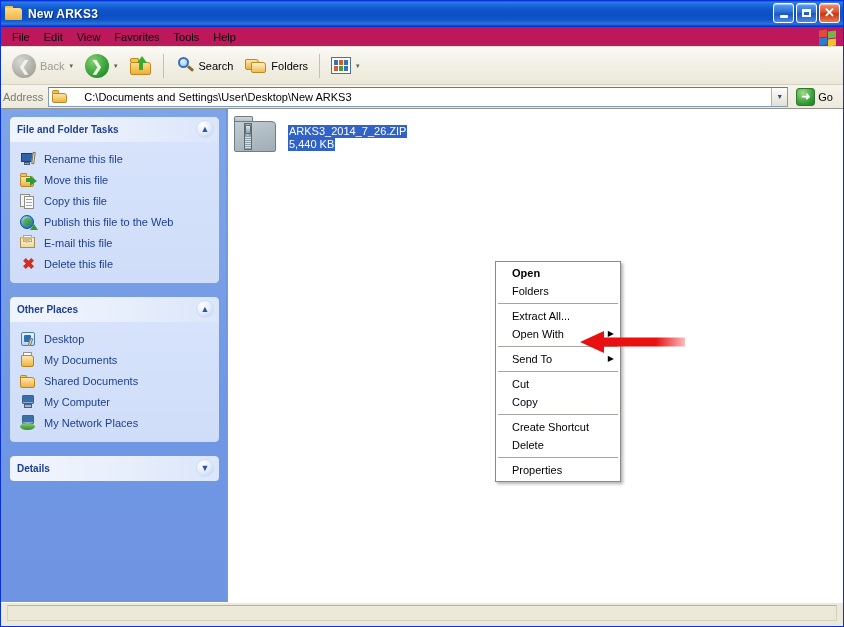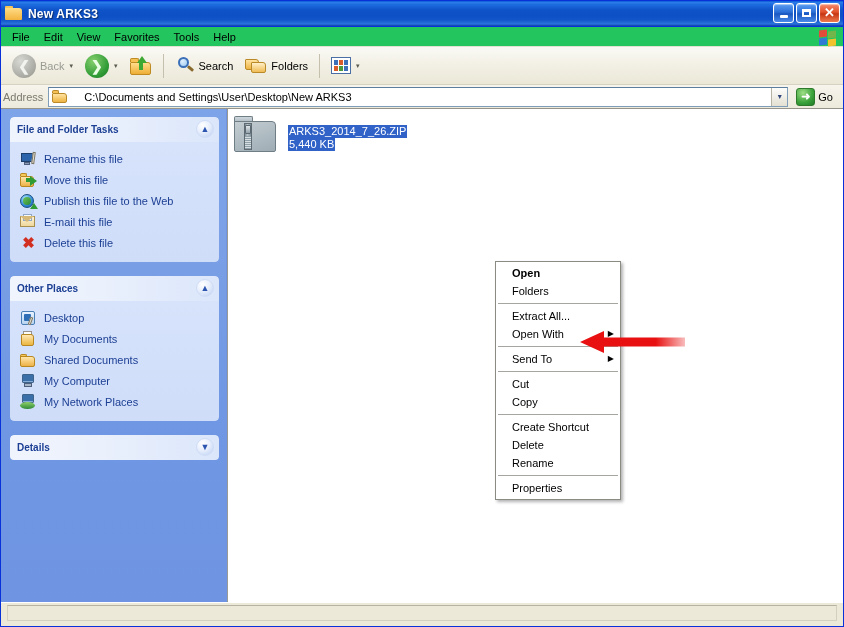--- a/index.html
+++ b/index.html
@@ -70,21 +70,21 @@
     border-radius:1px;
   }
   .cap-max i {
     display:block; width:9px; height:8px; border:2px solid #fff; border-top-width:3px;
   }
   .cap-close span { font-size: 13px; line-height: 12px; font-family:"Liberation Sans",sans-serif; }
 
   
   #menubar {
     height: 20px;
-    background: #22c55e;
+    background: #be185d;
     display: flex; align-items: center;
     padding-left: 4px;
     border-bottom: 1px solid #e3e1d4;
     position: relative;
   }
   .menu-item {
     padding: 2px 7px; font-size: 11px; color: #000;
   }
   #winflag {
     position: absolute; right: 4px; top: 1px;
@@ -491,20 +491,28 @@
           <div class="task">
             <span class="ico ic-move">
                 <i class="t"></i>
                 <i class="f"></i>
                 <i class="a"></i>
                 <i class="ab"></i>
               </span>
             <span class="lbl">Move this file</span>
           </div>
           <div class="task">
+            <span class="ico ic-copy">
+                <i class="d1"></i>
+                <i class="d2"></i>
+                <i class="l"></i>
+              </span>
+            <span class="lbl">Copy this file</span>
+          </div>
+          <div class="task">
             <span class="ico ic-publish">
                 <i class="g"></i>
                 <i class="m"></i>
                 <i class="a"></i>
               </span>
             <span class="lbl">Publish this file to the Web</span>
           </div>
           <div class="task">
             <span class="ico ic-email">
                 <i class="env"></i>
@@ -627,23 +635,20 @@
           <span>Copy</span>
         </div>
 
         <div class="ctx-sep"></div>
 
         <div class="ctx-item">
           <span>Create Shortcut</span>
         </div>
         <div class="ctx-item">
           <span>Delete</span>
-        </div>
-        <div class="ctx-item">
-          <span>Rename</span>
         </div>
 
         <div class="ctx-sep"></div>
 
         <div class="ctx-item">
           <span>Properties</span>
         </div>
 
       </div>
 

